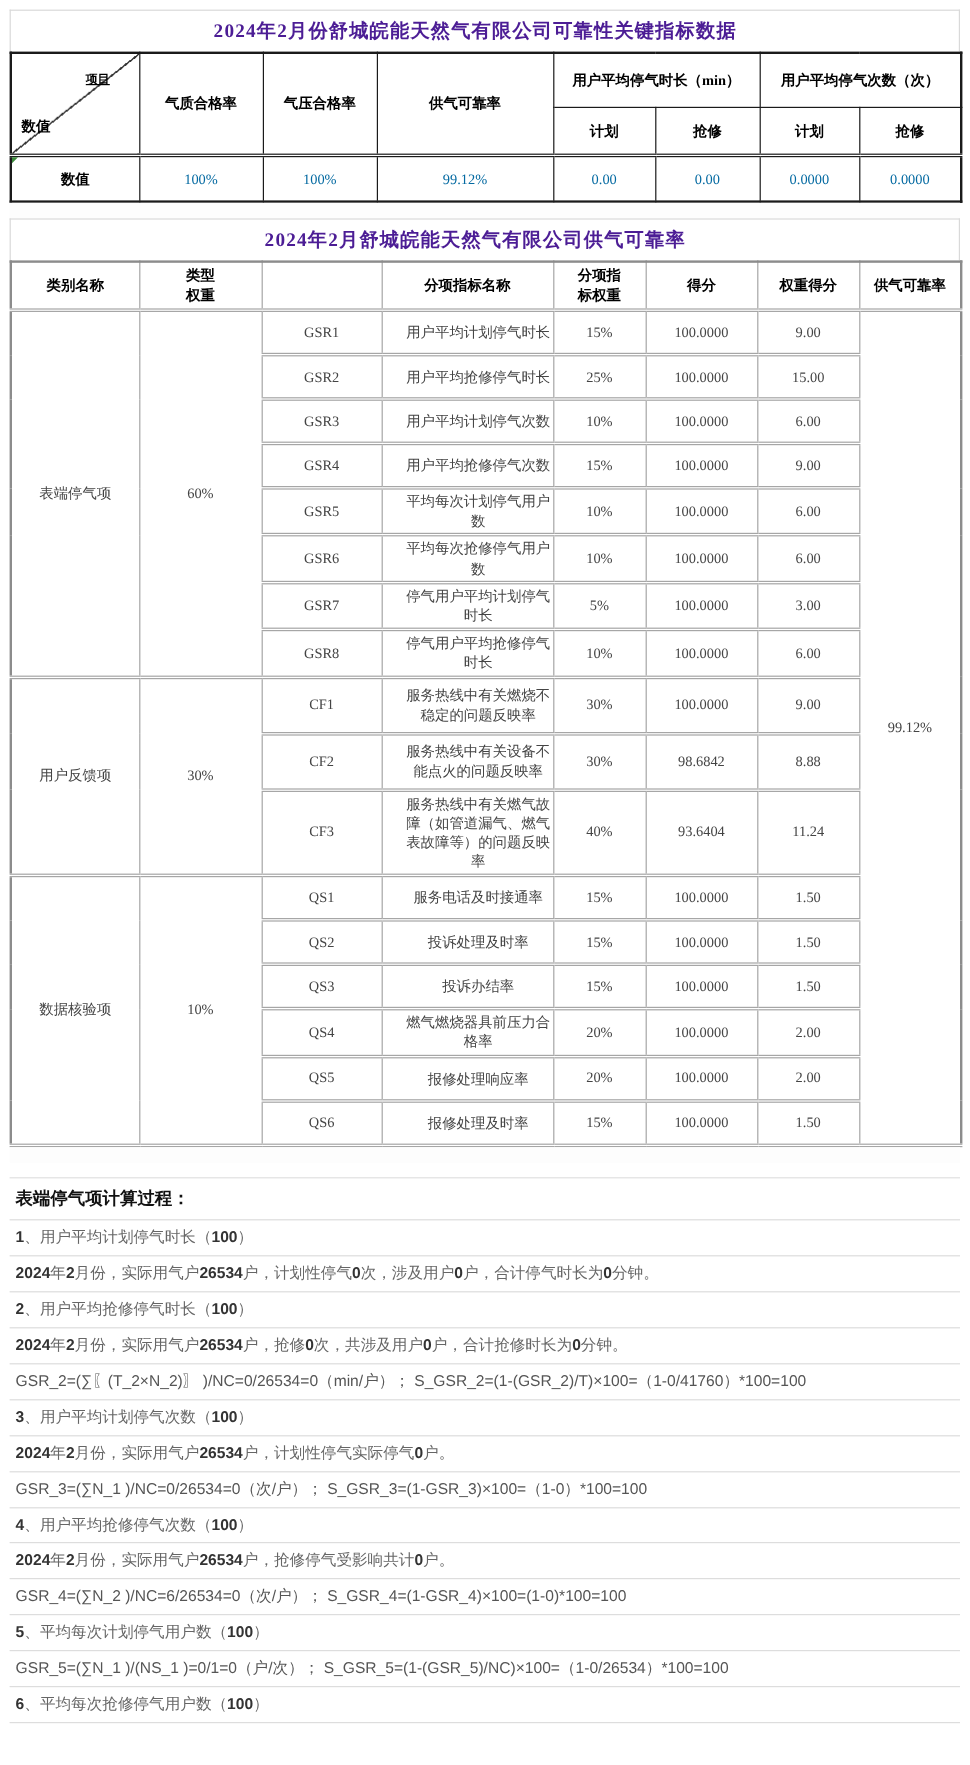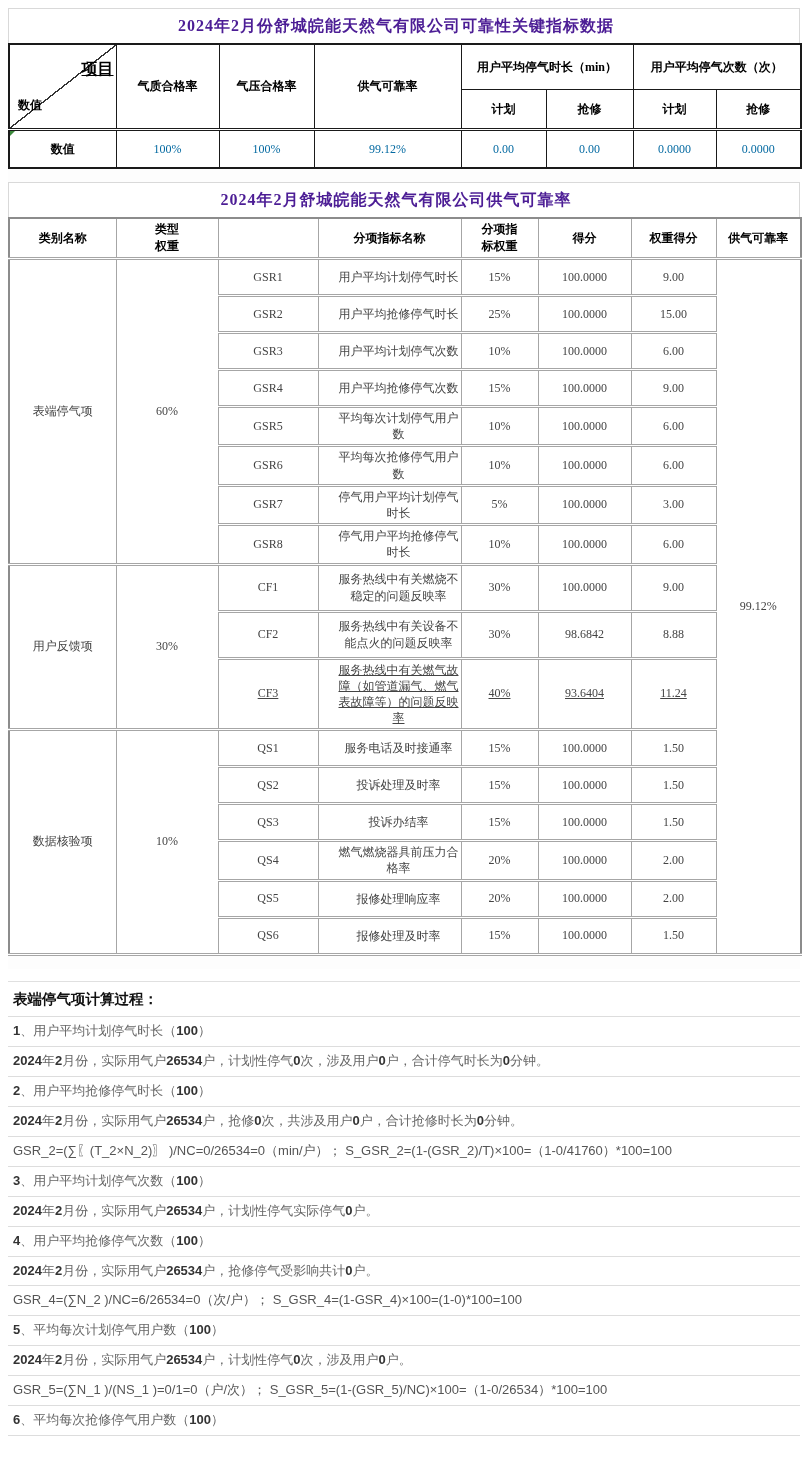--- a/index.html
+++ b/index.html
@@ -28,36 +28,36 @@
   table.t1 tr.data td.rowlabel::before{
     content:"";position:absolute;top:0;left:0;width:0;height:0;
     border-top:5px solid #3c8a3c;border-right:5px solid transparent;
   }
   
   td.diag{position:relative;padding:0;
     background:linear-gradient(to bottom right,
       transparent calc(50% - 0.7px), #333 calc(50% - 0.7px),
       #333 calc(50% + 0.7px), transparent calc(50% + 0.7px));
   }
-  td.diag .corner-top{position:absolute;top:14px;right:2px;font-weight:bold;font-size:16px;text-decoration:underline;}
+  td.diag .corner-top{position:absolute;top:14px;right:24px;font-weight:bold;font-size:10px;text-decoration:underline;}
   td.diag .corner-bottom{position:absolute;bottom:14px;left:8px;font-weight:bold;font-size:12px;}
 
   .gap-strip{height:13px;background:#fdfdfd;}
 
   
   table.t2{width:100%;border-collapse:collapse;table-layout:fixed;border:2px solid #8c8c8c;}
   table.t2 th,table.t2 td{
     border-left:1px solid #a6a6a6;border-right:1px solid #a6a6a6;
     border-bottom:3px double #a6a6a6;
     text-align:center;vertical-align:middle;font-size:12px;padding:2px;color:#444;
   }
   table.t2 th{font-weight:bold;color:#000;white-space:pre-line;height:32px;}
   table.t2 tr.rr td{height:30px;}
   table.t2 tr.rr-cf td{height:40px;}
-  table.t2 tr.rr-cf3 td{height:56px;text-decoration:underline;}
+  table.t2 tr.rr-cf3 td{height:56px;}
   table.t2 td.group-name,table.t2 td.group-weight{color:#444;}
   table.t2 td.ind-name{line-height:1.35;padding-left:20px;}
 
   
   .calc{margin-top:12px;border-top:1px solid #e0e0e0;
     font-family:"Liberation Sans","DejaVu Sans",sans-serif;}
   .calc .crow{border-bottom:1px solid #ddd;padding:6px 5px;font-size:13px;line-height:1.3;}
   .calc .calc-title{font-family:"Liberation Serif","DejaVu Serif",serif;
     font-weight:bold;font-size:14.5px;color:#111;padding:8px 5px;}
   .calc .heading{color:#666;}
@@ -279,26 +279,26 @@
 
     <div class="crow heading autonum"><b>1</b>、用户平均计划停气时长（<b>100</b>）</div>
     <div class="crow desc autonum"><b>2024</b>年<b>2</b>月份，实际用气户<b>26534</b>户，计划性停气<b>0</b>次，涉及用户<b>0</b>户，合计停气时长为<b>0</b>分钟。</div>
 
     <div class="crow heading autonum"><b>2</b>、用户平均抢修停气时长（<b>100</b>）</div>
     <div class="crow desc autonum"><b>2024</b>年<b>2</b>月份，实际用气户<b>26534</b>户，抢修<b>0</b>次，共涉及用户<b>0</b>户，合计抢修时长为<b>0</b>分钟。</div>
     <div class="crow formula">GSR_2=(∑〖(T_2×N_2)〗 )/NC=0/26534=0（min/户）； S_GSR_2=(1-(GSR_2)/T)×100=（1-0/41760）*100=100</div>
 
     <div class="crow heading autonum"><b>3</b>、用户平均计划停气次数（<b>100</b>）</div>
     <div class="crow desc autonum"><b>2024</b>年<b>2</b>月份，实际用气户<b>26534</b>户，计划性停气实际停气<b>0</b>户。</div>
+    <div class="crow formula">GSR_3=(∑N_1 )/NC=0/26534=0（次/户）； S_GSR_3=(1-GSR_3)×100=（1-0）*100=100</div>
 
     <div class="crow heading autonum"><b>4</b>、用户平均抢修停气次数（<b>100</b>）</div>
     <div class="crow desc autonum"><b>2024</b>年<b>2</b>月份，实际用气户<b>26534</b>户，抢修停气受影响共计<b>0</b>户。</div>
     <div class="crow formula">GSR_4=(∑N_2 )/NC=6/26534=0（次/户）； S_GSR_4=(1-GSR_4)×100=(1-0)*100=100</div>
 
     <div class="crow heading autonum"><b>5</b>、平均每次计划停气用户数（<b>100</b>）</div>
-    <div class="crow desc autonum"><b>2024</b>年<b>2</b>月份，实际用气户<b>26534</b>户，计划性停气<b>0</b>次，涉及用户<b>0</b>户。</div>
     <div class="crow formula">GSR_5=(∑N_1 )/(NS_1 )=0/1=0（户/次）； S_GSR_5=(1-(GSR_5)/NC)×100=（1-0/26534）*100=100</div>
 
     <div class="crow heading autonum"><b>6</b>、平均每次抢修停气用户数（<b>100</b>）</div>
 
   </section>
 
 </div>
 
 </body></html>

